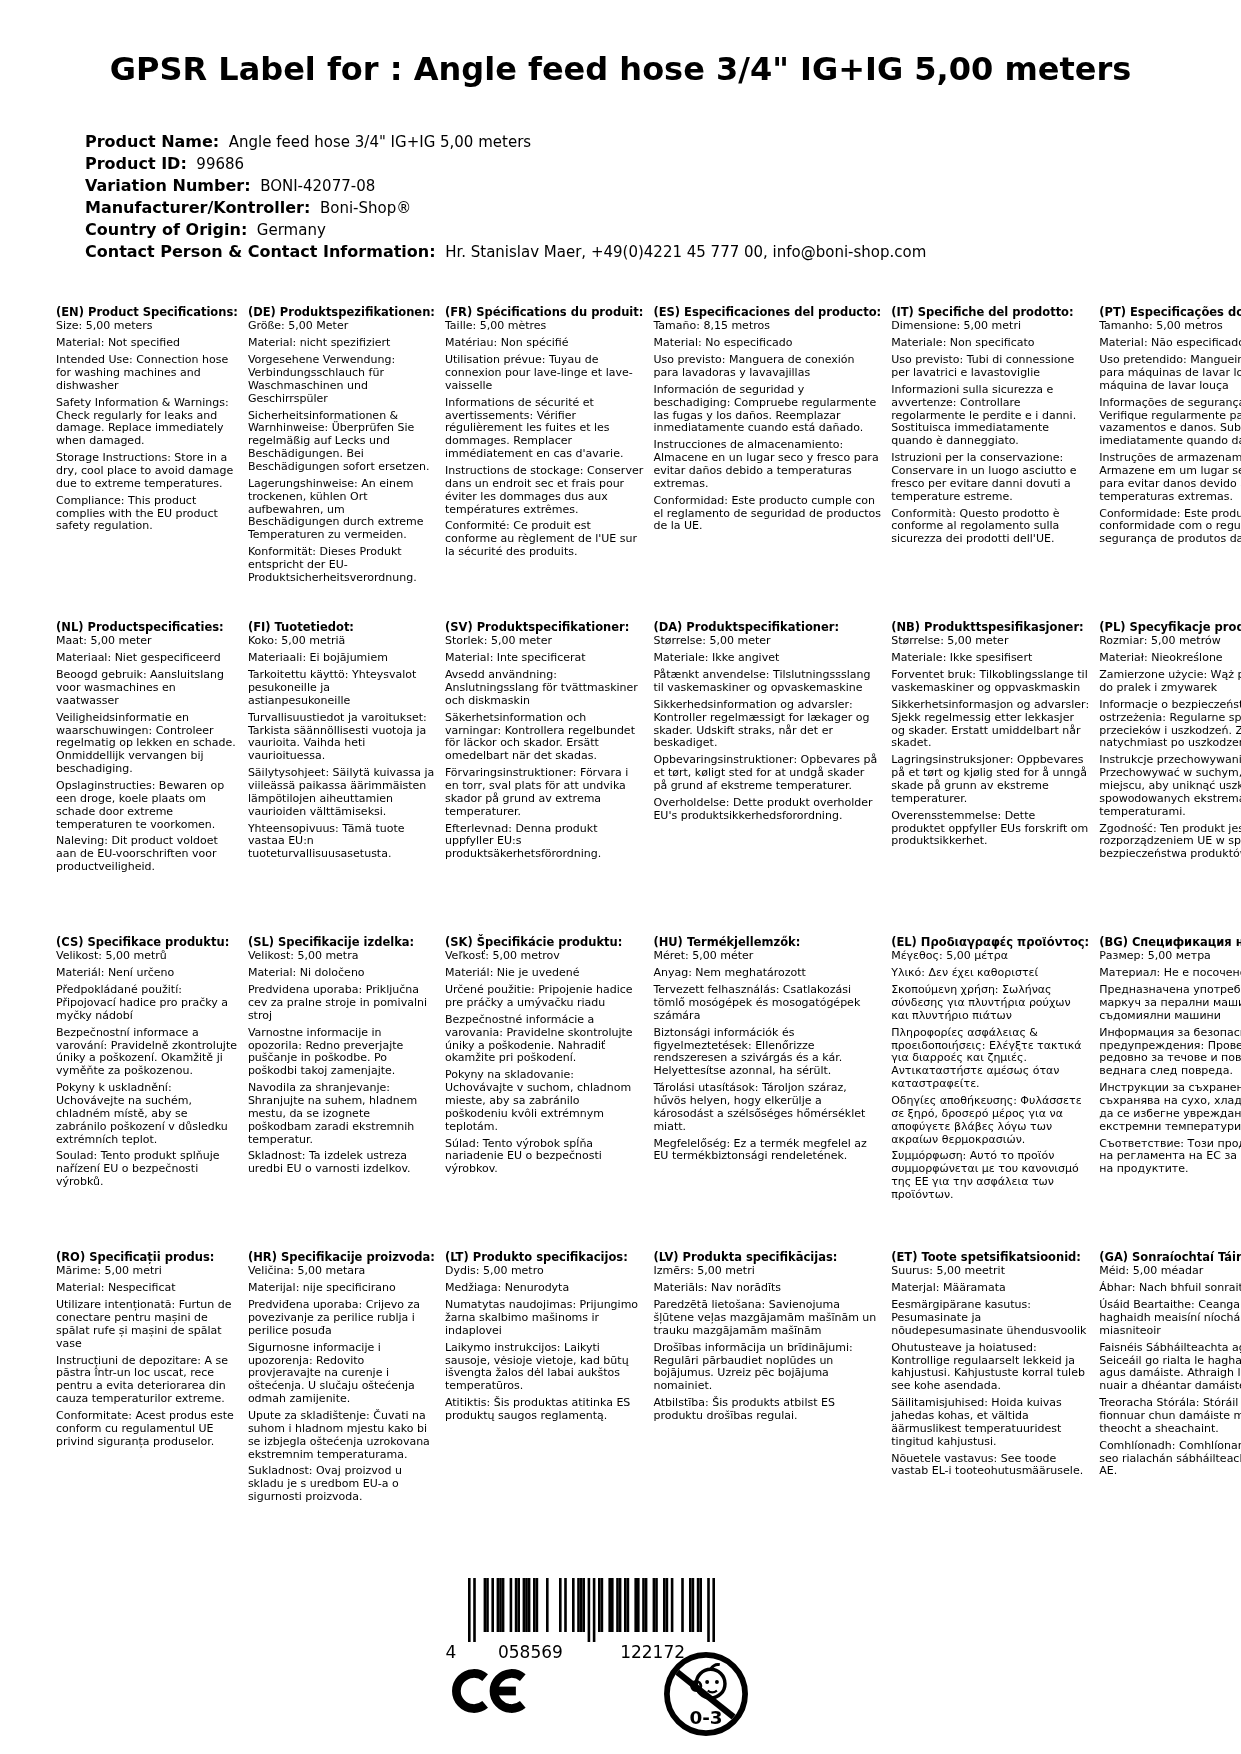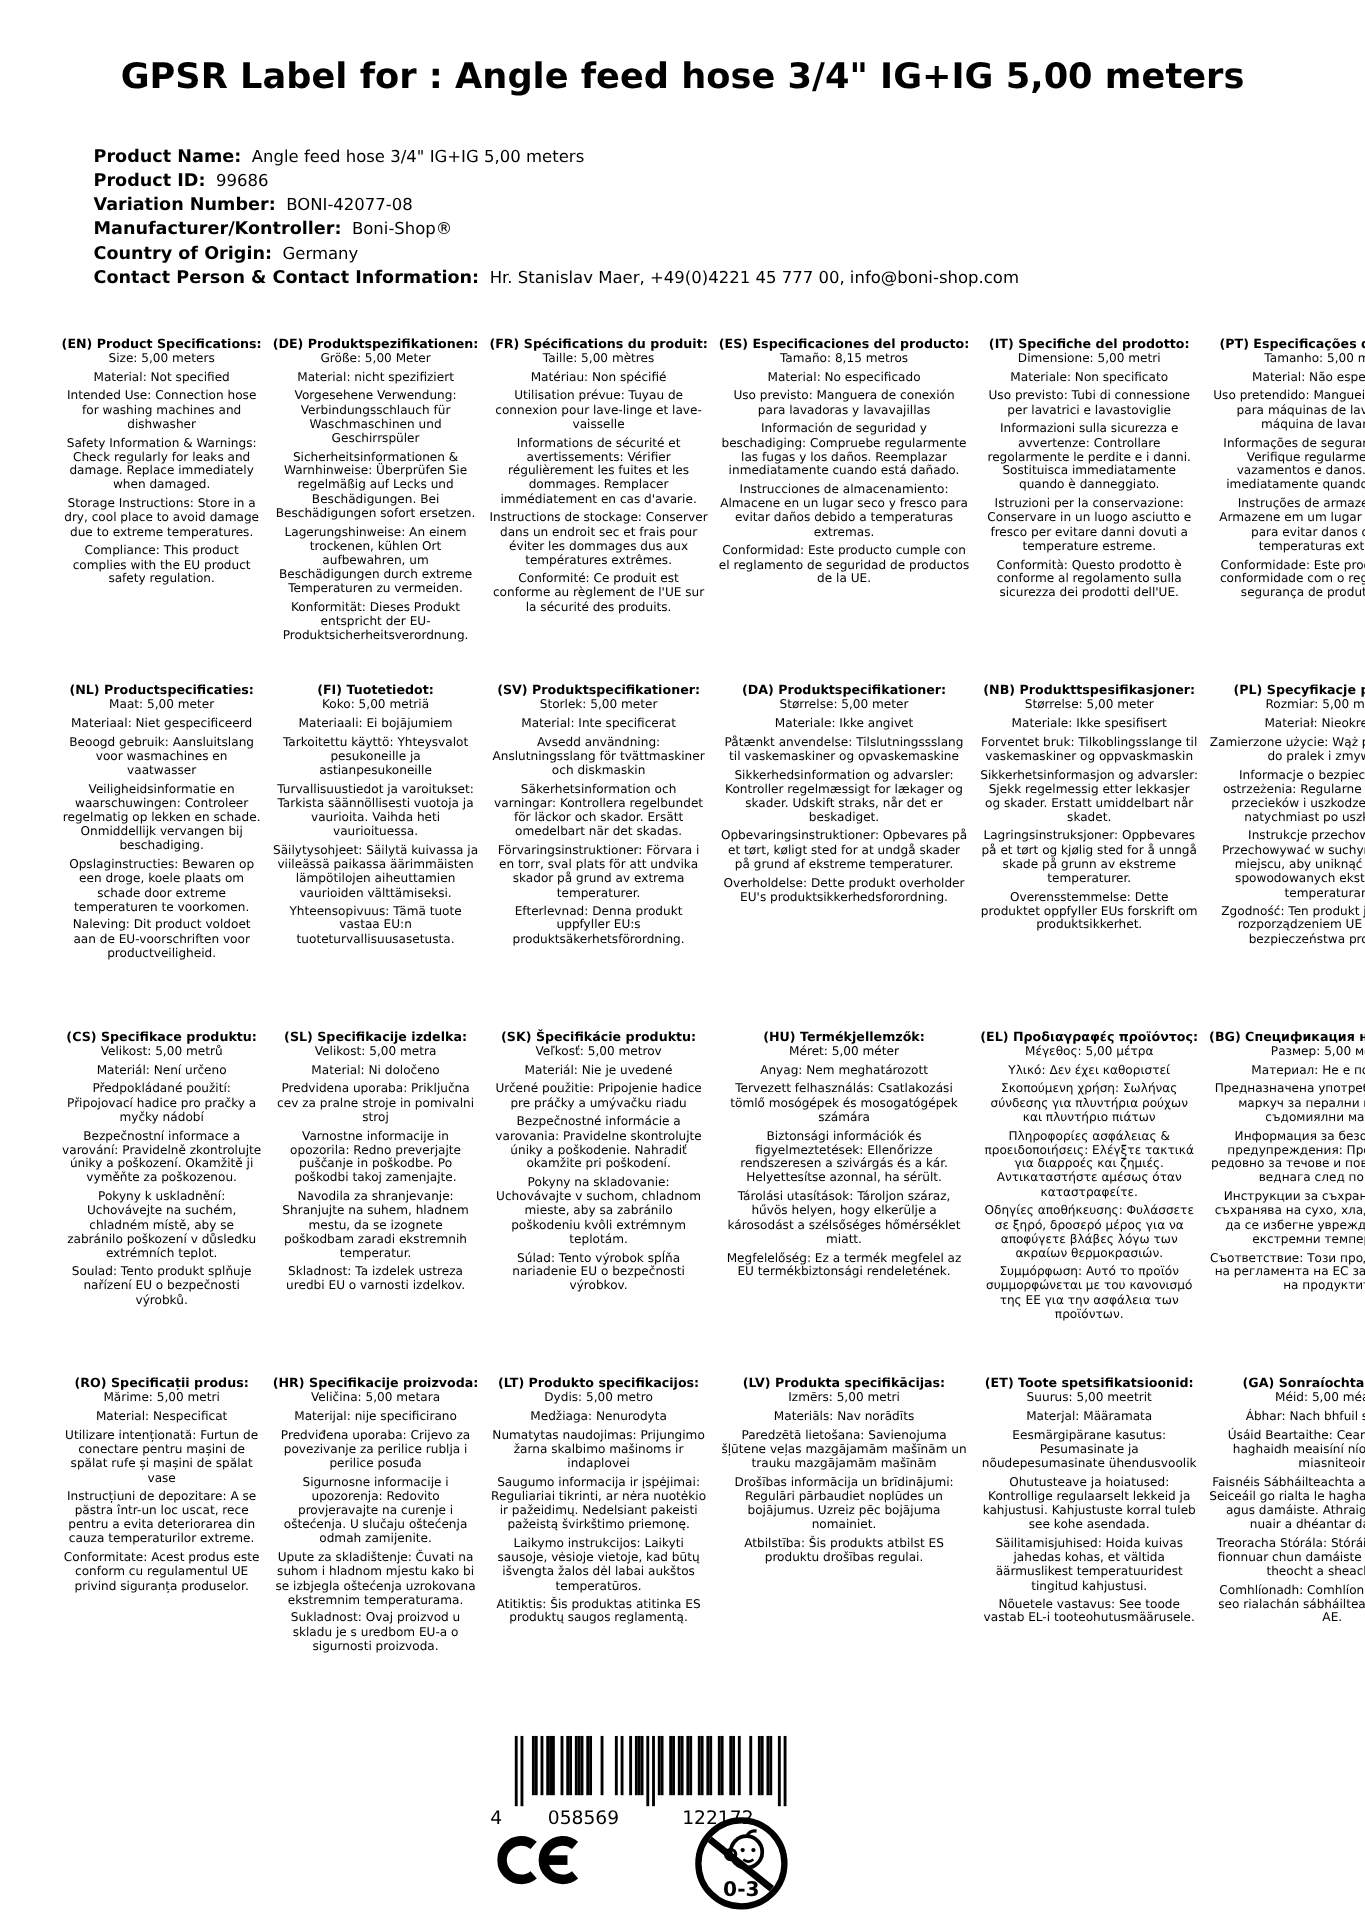--- a/index.html
+++ b/index.html
@@ -19,28 +19,28 @@
   .info-row { line-height: 21px; white-space: nowrap; }
   .info-label { font-weight: bold; font-size: 16px; margin-left: 29px; }
   .info-value { font-size: 15px; }
   .language-grid {
     position: absolute; left: 56px; top: 306px; width: 1134px;
     display: grid;
     grid-template-columns: repeat(6, 1fr);
     column-gap: 10px;
     grid-auto-rows: 315px;
   }
-  .lang-block { font-size: 11px; line-height: 1.17; overflow: visible; text-align: center; }
+  .lang-block { font-size: 11px; line-height: 1.17; overflow: visible; }
   .lang-header {
     font-weight: bold; font-size: 11.5px; white-space: nowrap; margin-bottom: 1px;
   }
   .lang-par { margin: 0 0 4px 0; }
   .barcode-wrap { position: absolute; left: 440px; top: 1578px; width: 292px; height: 86px; }
   .ce-wrap { position: absolute; left: 452px; top: 1663px; width: 84px; height: 56px; }
-  .age-wrap { position: absolute; left: 628px; top: 1648px; width: 92px; height: 92px; }
+  .age-wrap { position: absolute; left: 660px; top: 1648px; width: 92px; height: 92px; }
   svg { display: block; }
 </style>
 </head>
 <body>
 
 <h1 class="page-title">GPSR Label for : Angle feed hose 3/4" IG+IG 5,00 meters</h1>
 
 <div class="product-info">
     <div class="info-row"><span class="info-label">Product Name:</span><span class="info-value">&nbsp; Angle feed hose 3/4" IG+IG 5,00 meters</span></div>
     <div class="info-row"><span class="info-label">Product ID:</span><span class="info-value">&nbsp; 99686</span></div>
@@ -228,21 +228,20 @@
       <p class="lang-par">Predviđena uporaba: Crijevo za povezivanje za perilice rublja i perilice posuđa</p>
       <p class="lang-par">Sigurnosne informacije i upozorenja: Redovito provjeravajte na curenje i oštećenja. U slučaju oštećenja odmah zamijenite.</p>
       <p class="lang-par">Upute za skladištenje: Čuvati na suhom i hladnom mjestu kako bi se izbjegla oštećenja uzrokovana ekstremnim temperaturama.</p>
       <p class="lang-par">Sukladnost: Ovaj proizvod u skladu je s uredbom EU-a o sigurnosti proizvoda.</p>
     </div>
     <div class="lang-block">
       <div class="lang-header">(LT) Produkto specifikacijos:</div>
       <p class="lang-par">Dydis: 5,00 metro</p>
       <p class="lang-par">Medžiaga: Nenurodyta</p>
       <p class="lang-par">Numatytas naudojimas: Prijungimo žarna skalbimo mašinoms ir indaplovei</p>
-      <p class="lang-par">Saugumo informacija ir įspėjimai: Reguliariai tikrinti, ar nėra nuotėkio ir pažeidimų. Nedelsiant pakeisti pažeistą švirkštimo priemonę.</p>
       <p class="lang-par">Laikymo instrukcijos: Laikyti sausoje, vėsioje vietoje, kad būtų išvengta žalos dėl labai aukštos temperatūros.</p>
       <p class="lang-par">Atitiktis: Šis produktas atitinka ES produktų saugos reglamentą.</p>
     </div>
     <div class="lang-block">
       <div class="lang-header">(LV) Produkta specifikācijas:</div>
       <p class="lang-par">Izmērs: 5,00 metri</p>
       <p class="lang-par">Materiāls: Nav norādīts</p>
       <p class="lang-par">Paredzētā lietošana: Savienojuma šļūtene veļas mazgājamām mašīnām un trauku mazgājamām mašīnām</p>
       <p class="lang-par">Drošības informācija un brīdinājumi: Regulāri pārbaudiet noplūdes un bojājumus. Uzreiz pēc bojājuma nomainiet.</p>
       <p class="lang-par">Atbilstība: Šis produkts atbilst ES produktu drošības regulai.</p>

